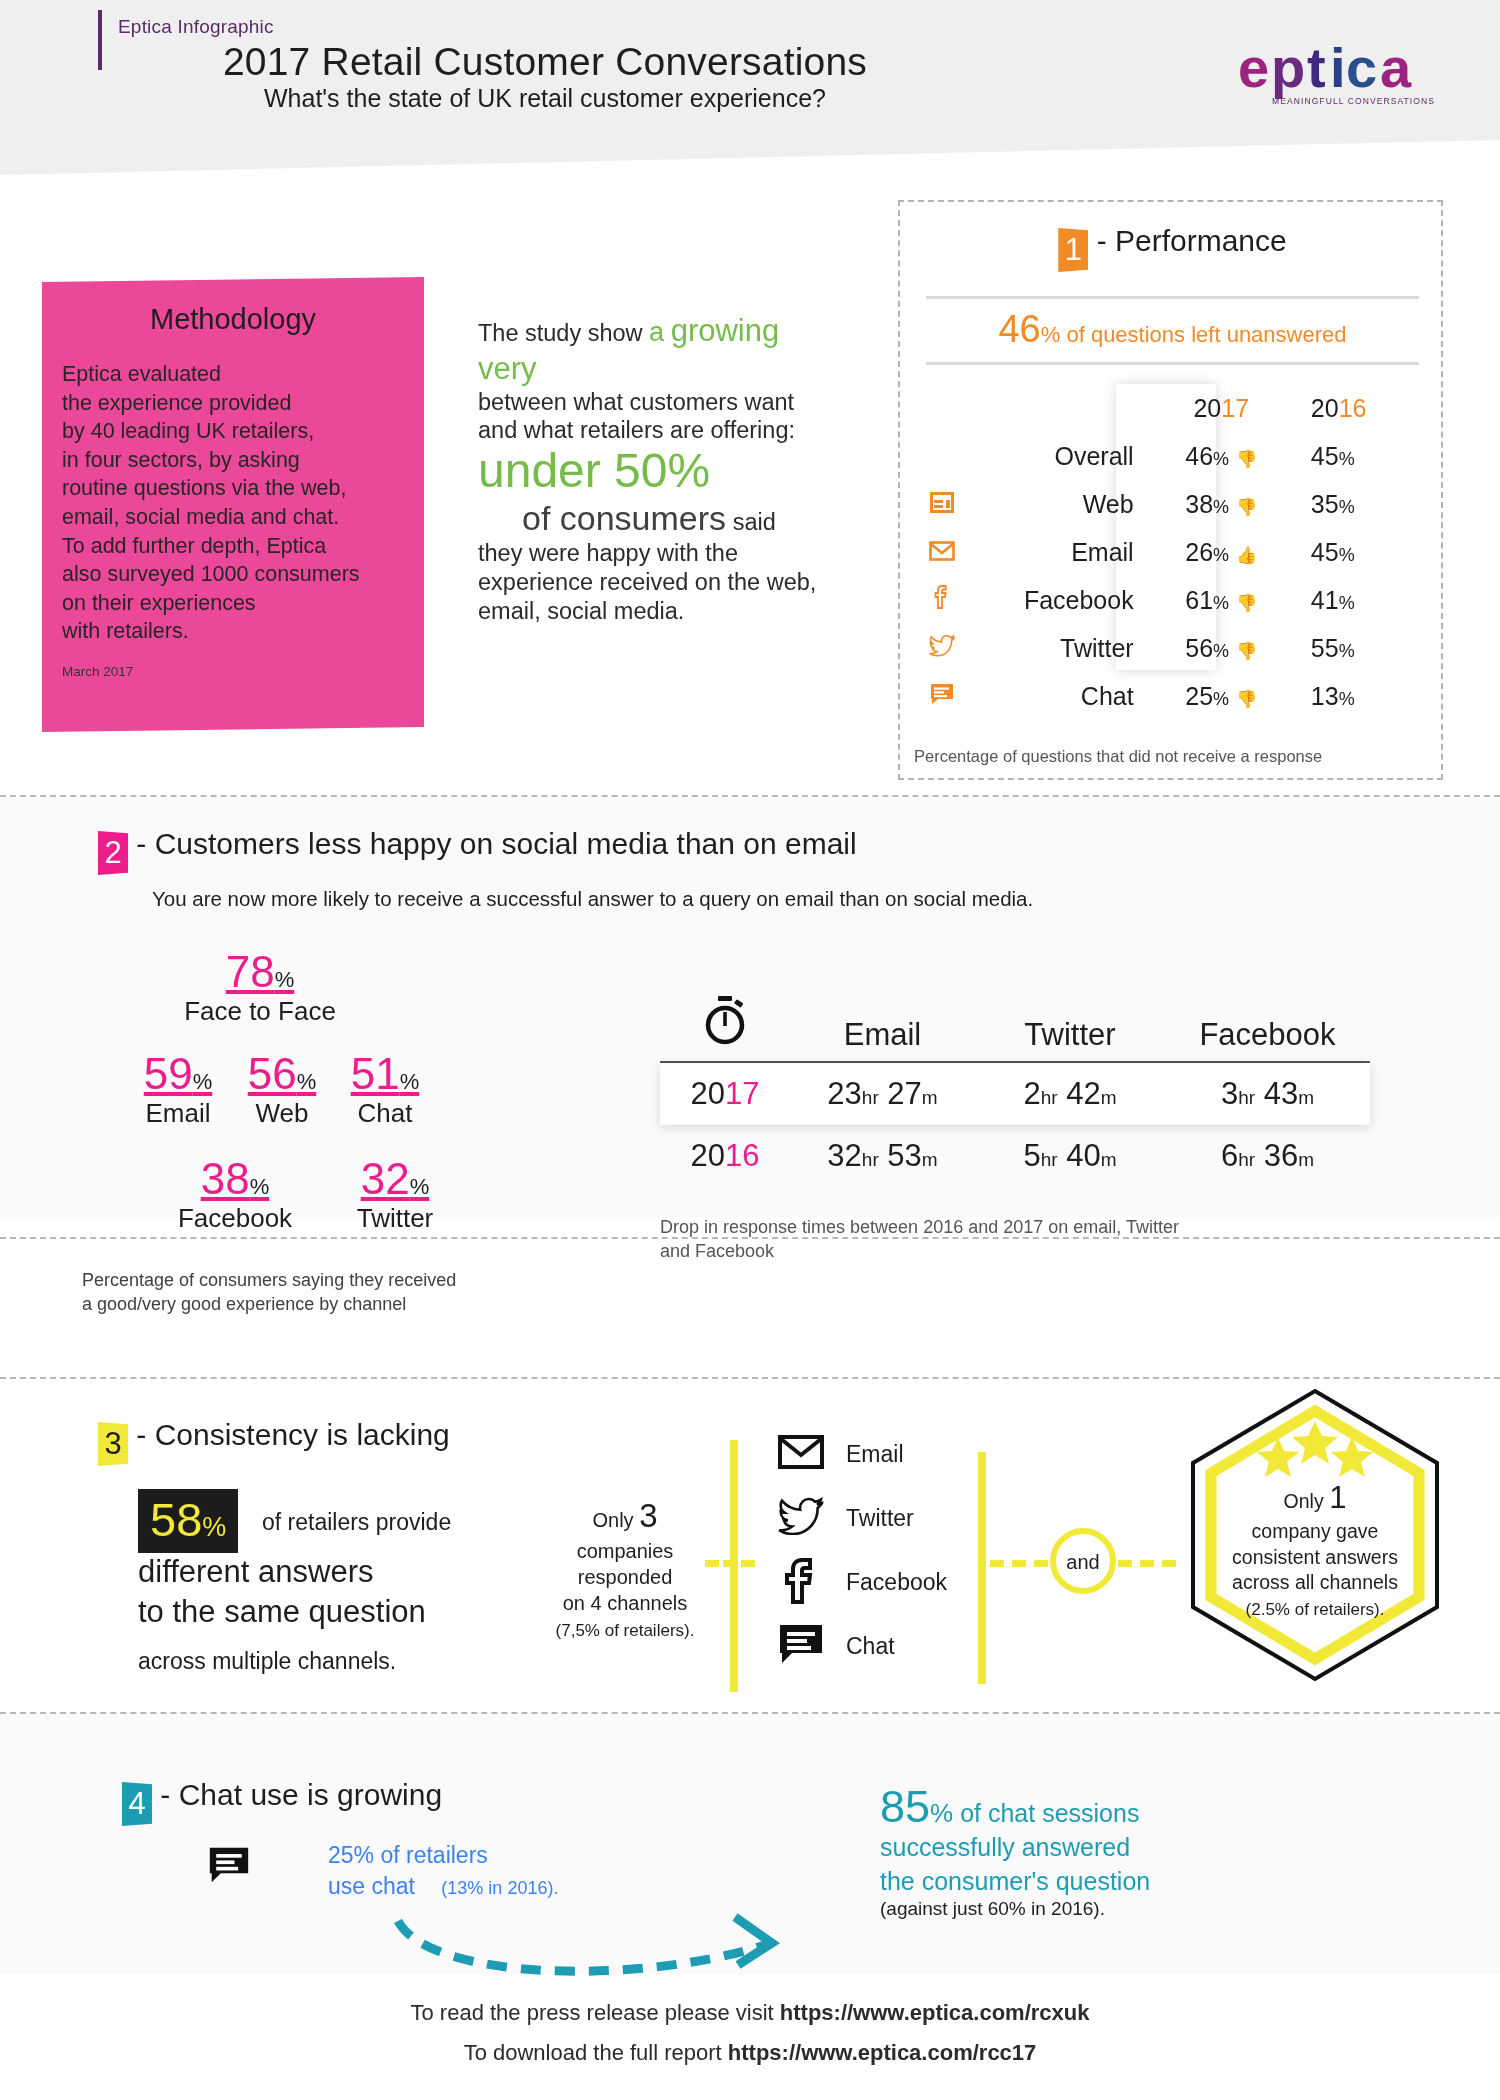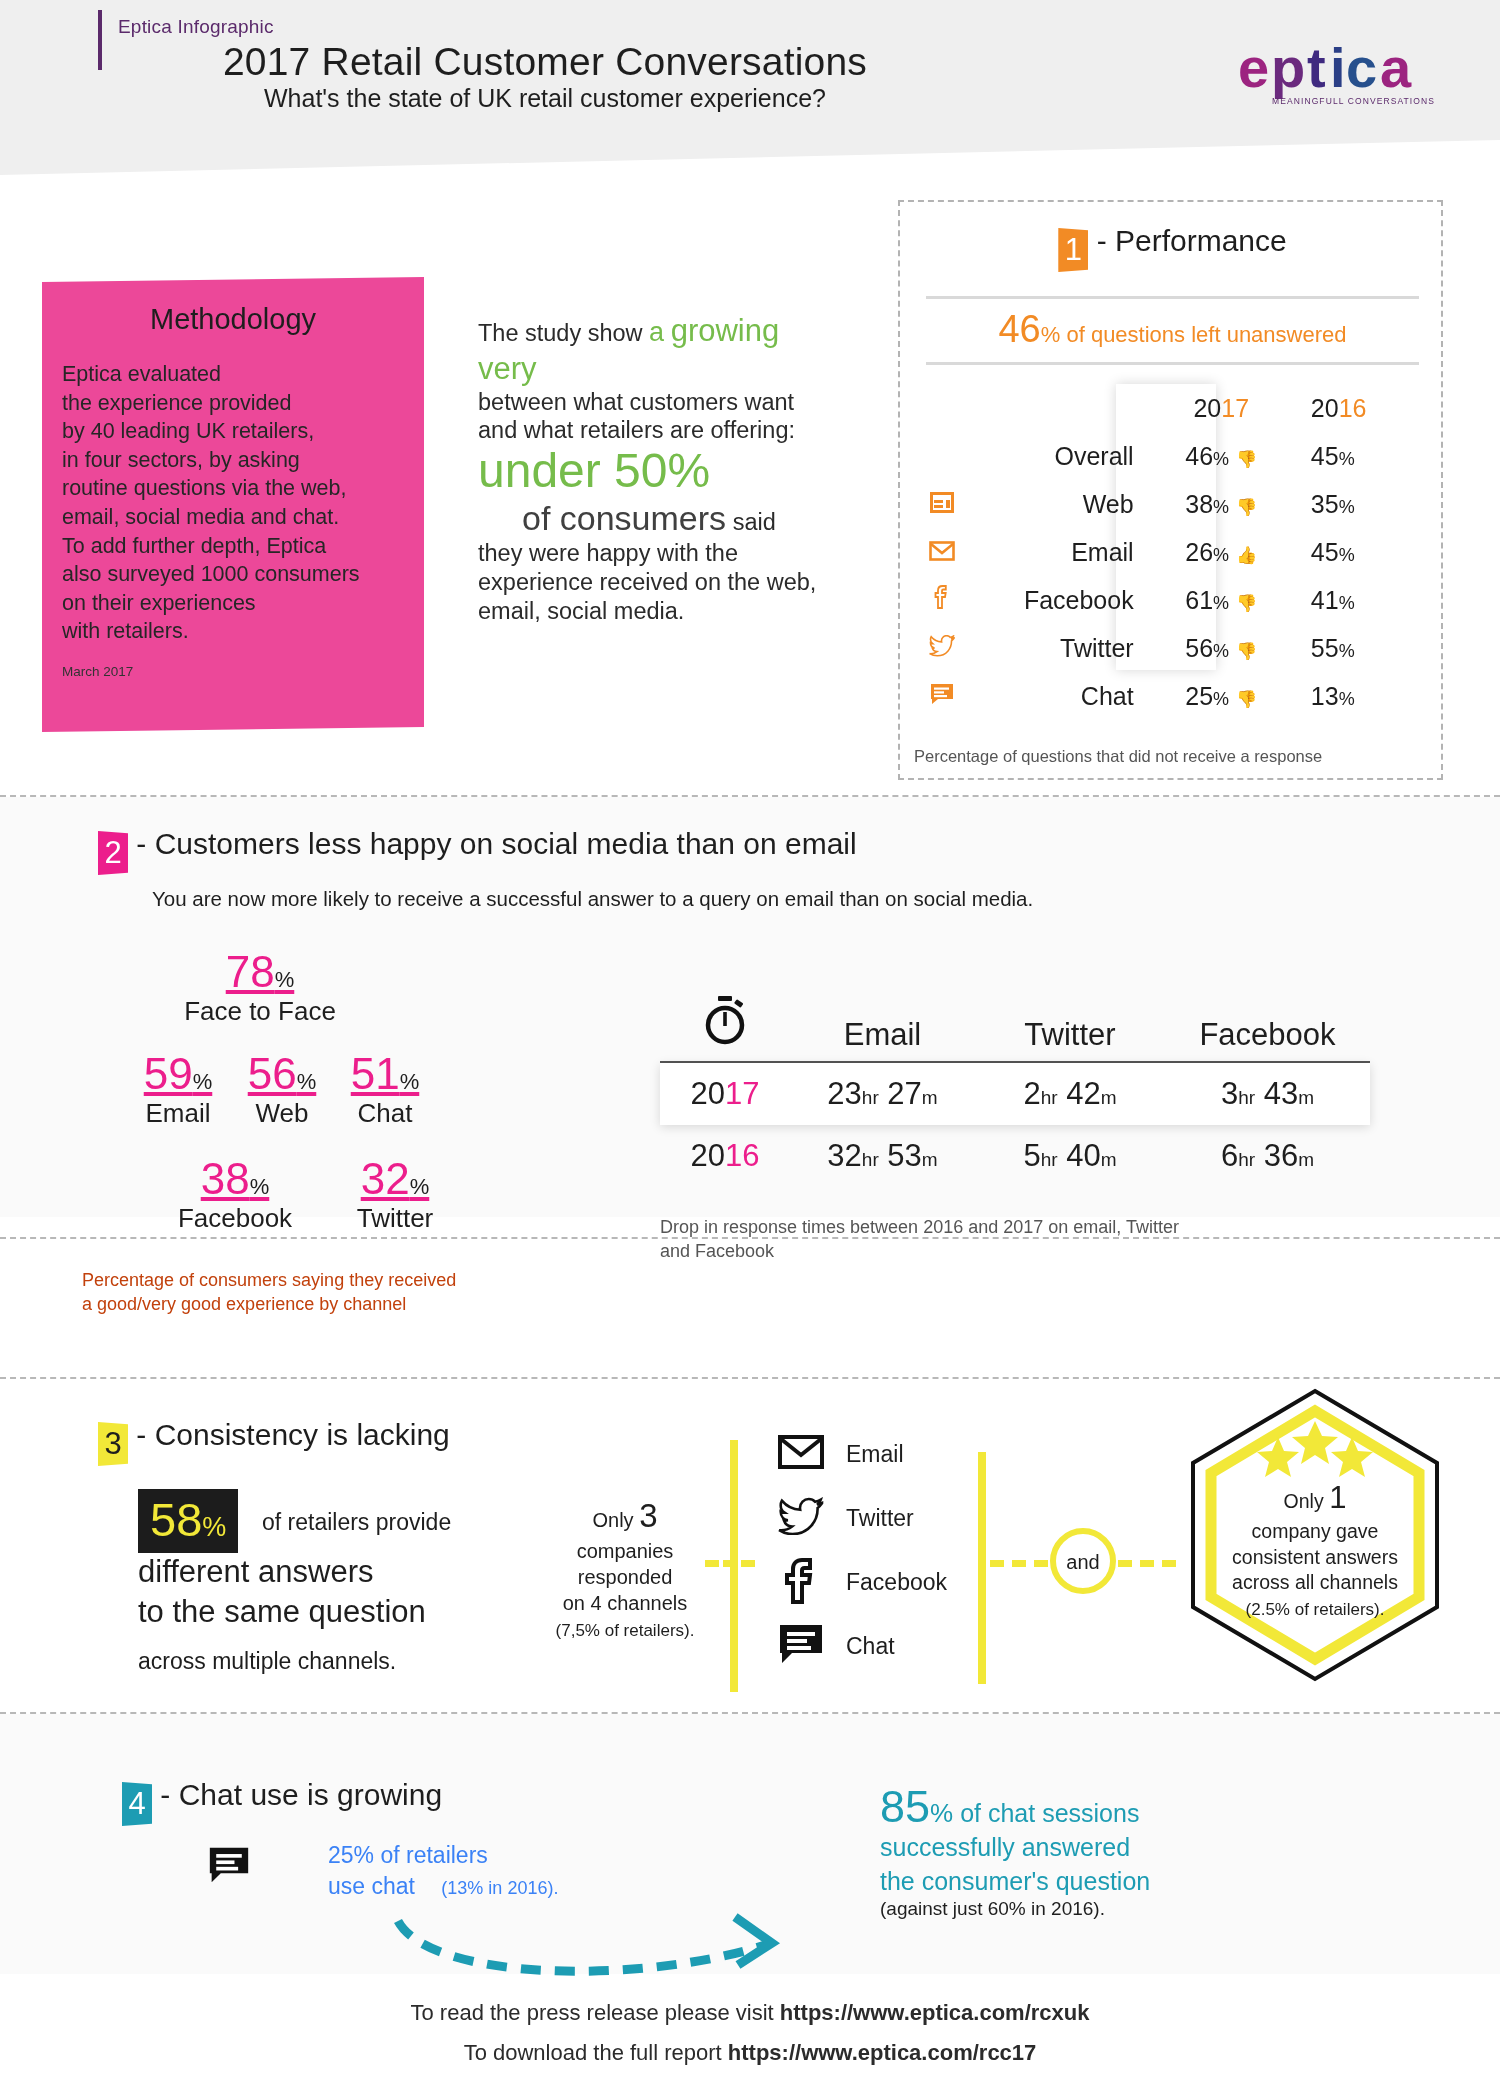--- a/index.html
+++ b/index.html
@@ -119,21 +119,21 @@
   }
 
   
   .s2-title { position: absolute; left: 98px; top: 827px; font-size: 30px; color: #1e1e1e; }
   .s2-sub { position: absolute; left: 152px; top: 887px; font-size: 20.5px; color: #1e1e1e; }
 
   .pctblock { position: absolute; text-align: center; }
   .pctblock .v { color: #ec1e8c; font-size: 44px; line-height: 1; text-decoration: underline; }
   .pctblock .v .u { font-size: 22px; color: #1e1e1e; }
   .pctblock .l { font-size: 26px; color: #1e1e1e; margin-top: 2px; }
-  .s2-note { position: absolute; left: 82px; top: 1268px; width: 470px; font-size: 18px; line-height: 1.35; color: #c2410c; }
+  .s2-note { position: absolute; left: 82px; top: 1268px; width: 470px; font-size: 18px; line-height: 1.35; color: #404040; }
 
   .rt-table { position: absolute; left: 660px; top: 995px; width: 710px; }
   .rt-head { display: flex; align-items: flex-end; }
   .rt-head div { font-size: 31px; color: #1e1e1e; text-align: center; }
   .rt-rule { border-top: 2px solid #555; margin-top: 8px; }
   .rt-row { display: flex; align-items: center; height: 62px; }
   .rt-row div { font-size: 31px; color: #1e1e1e; text-align: center; }
   .rt-row.high { background: #fff; box-shadow: 0 2px 10px rgba(0,0,0,.14); }
   .rt-small { font-size: 19px; }
   .yr-pink { color: #ec1e8c; }

